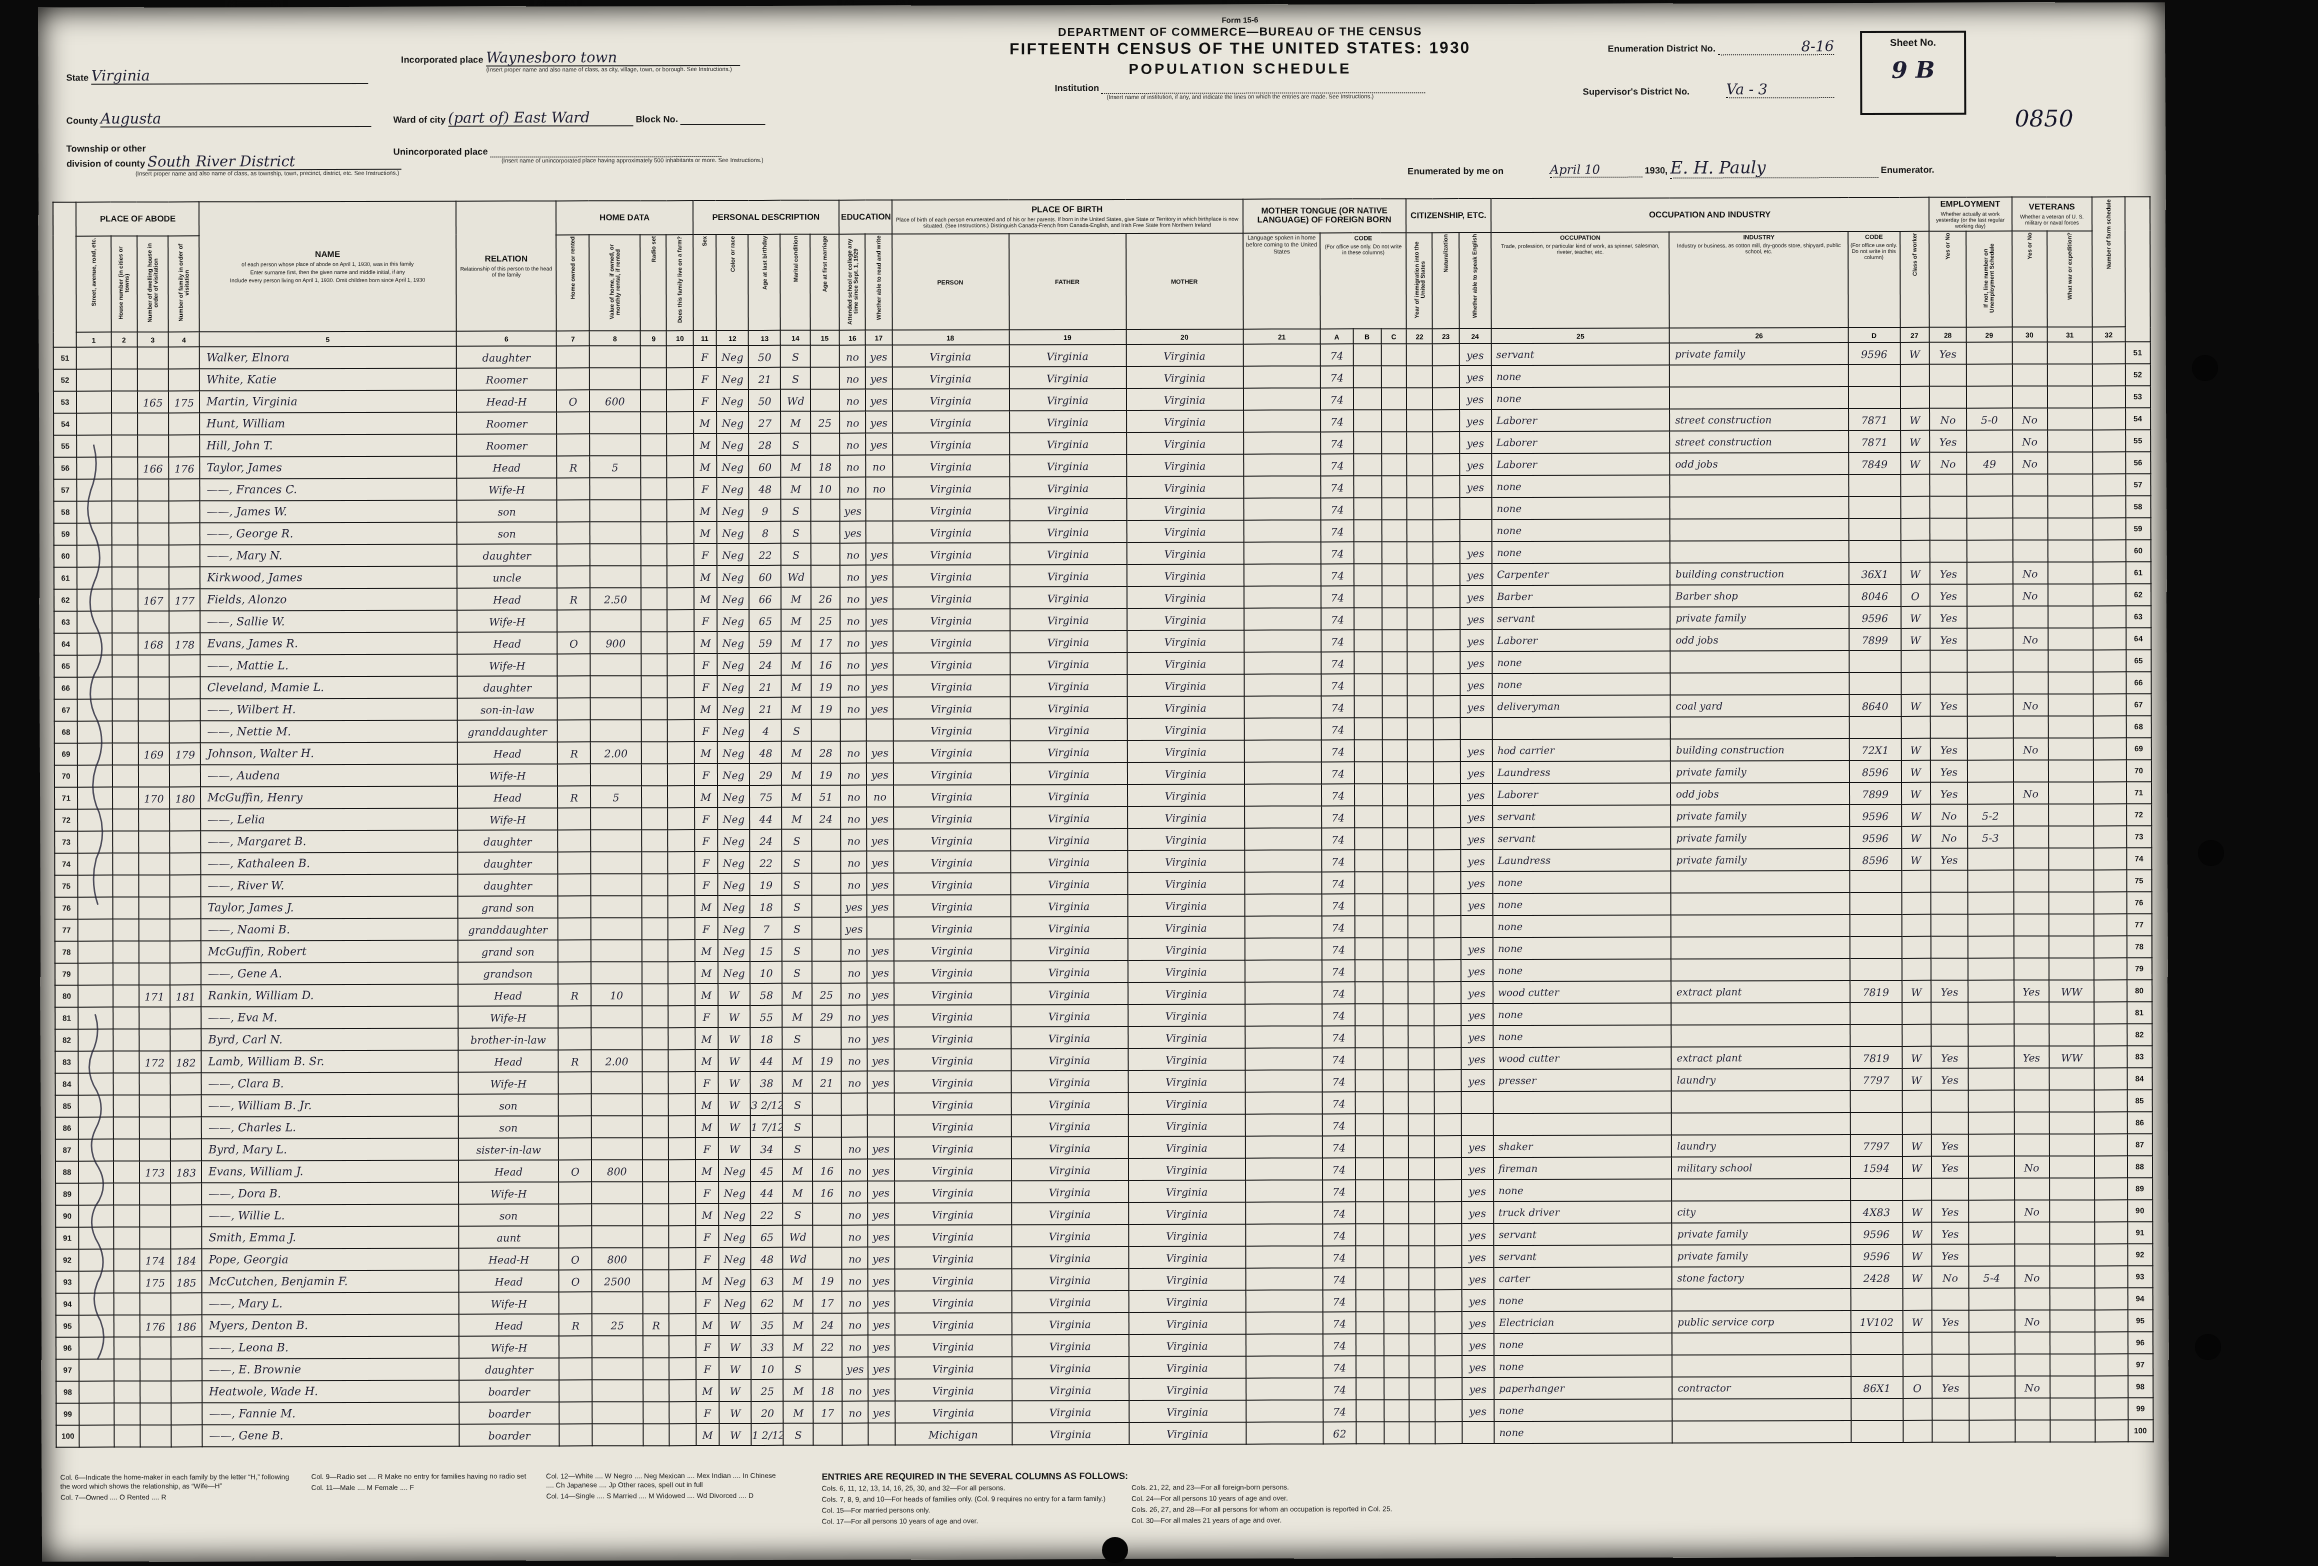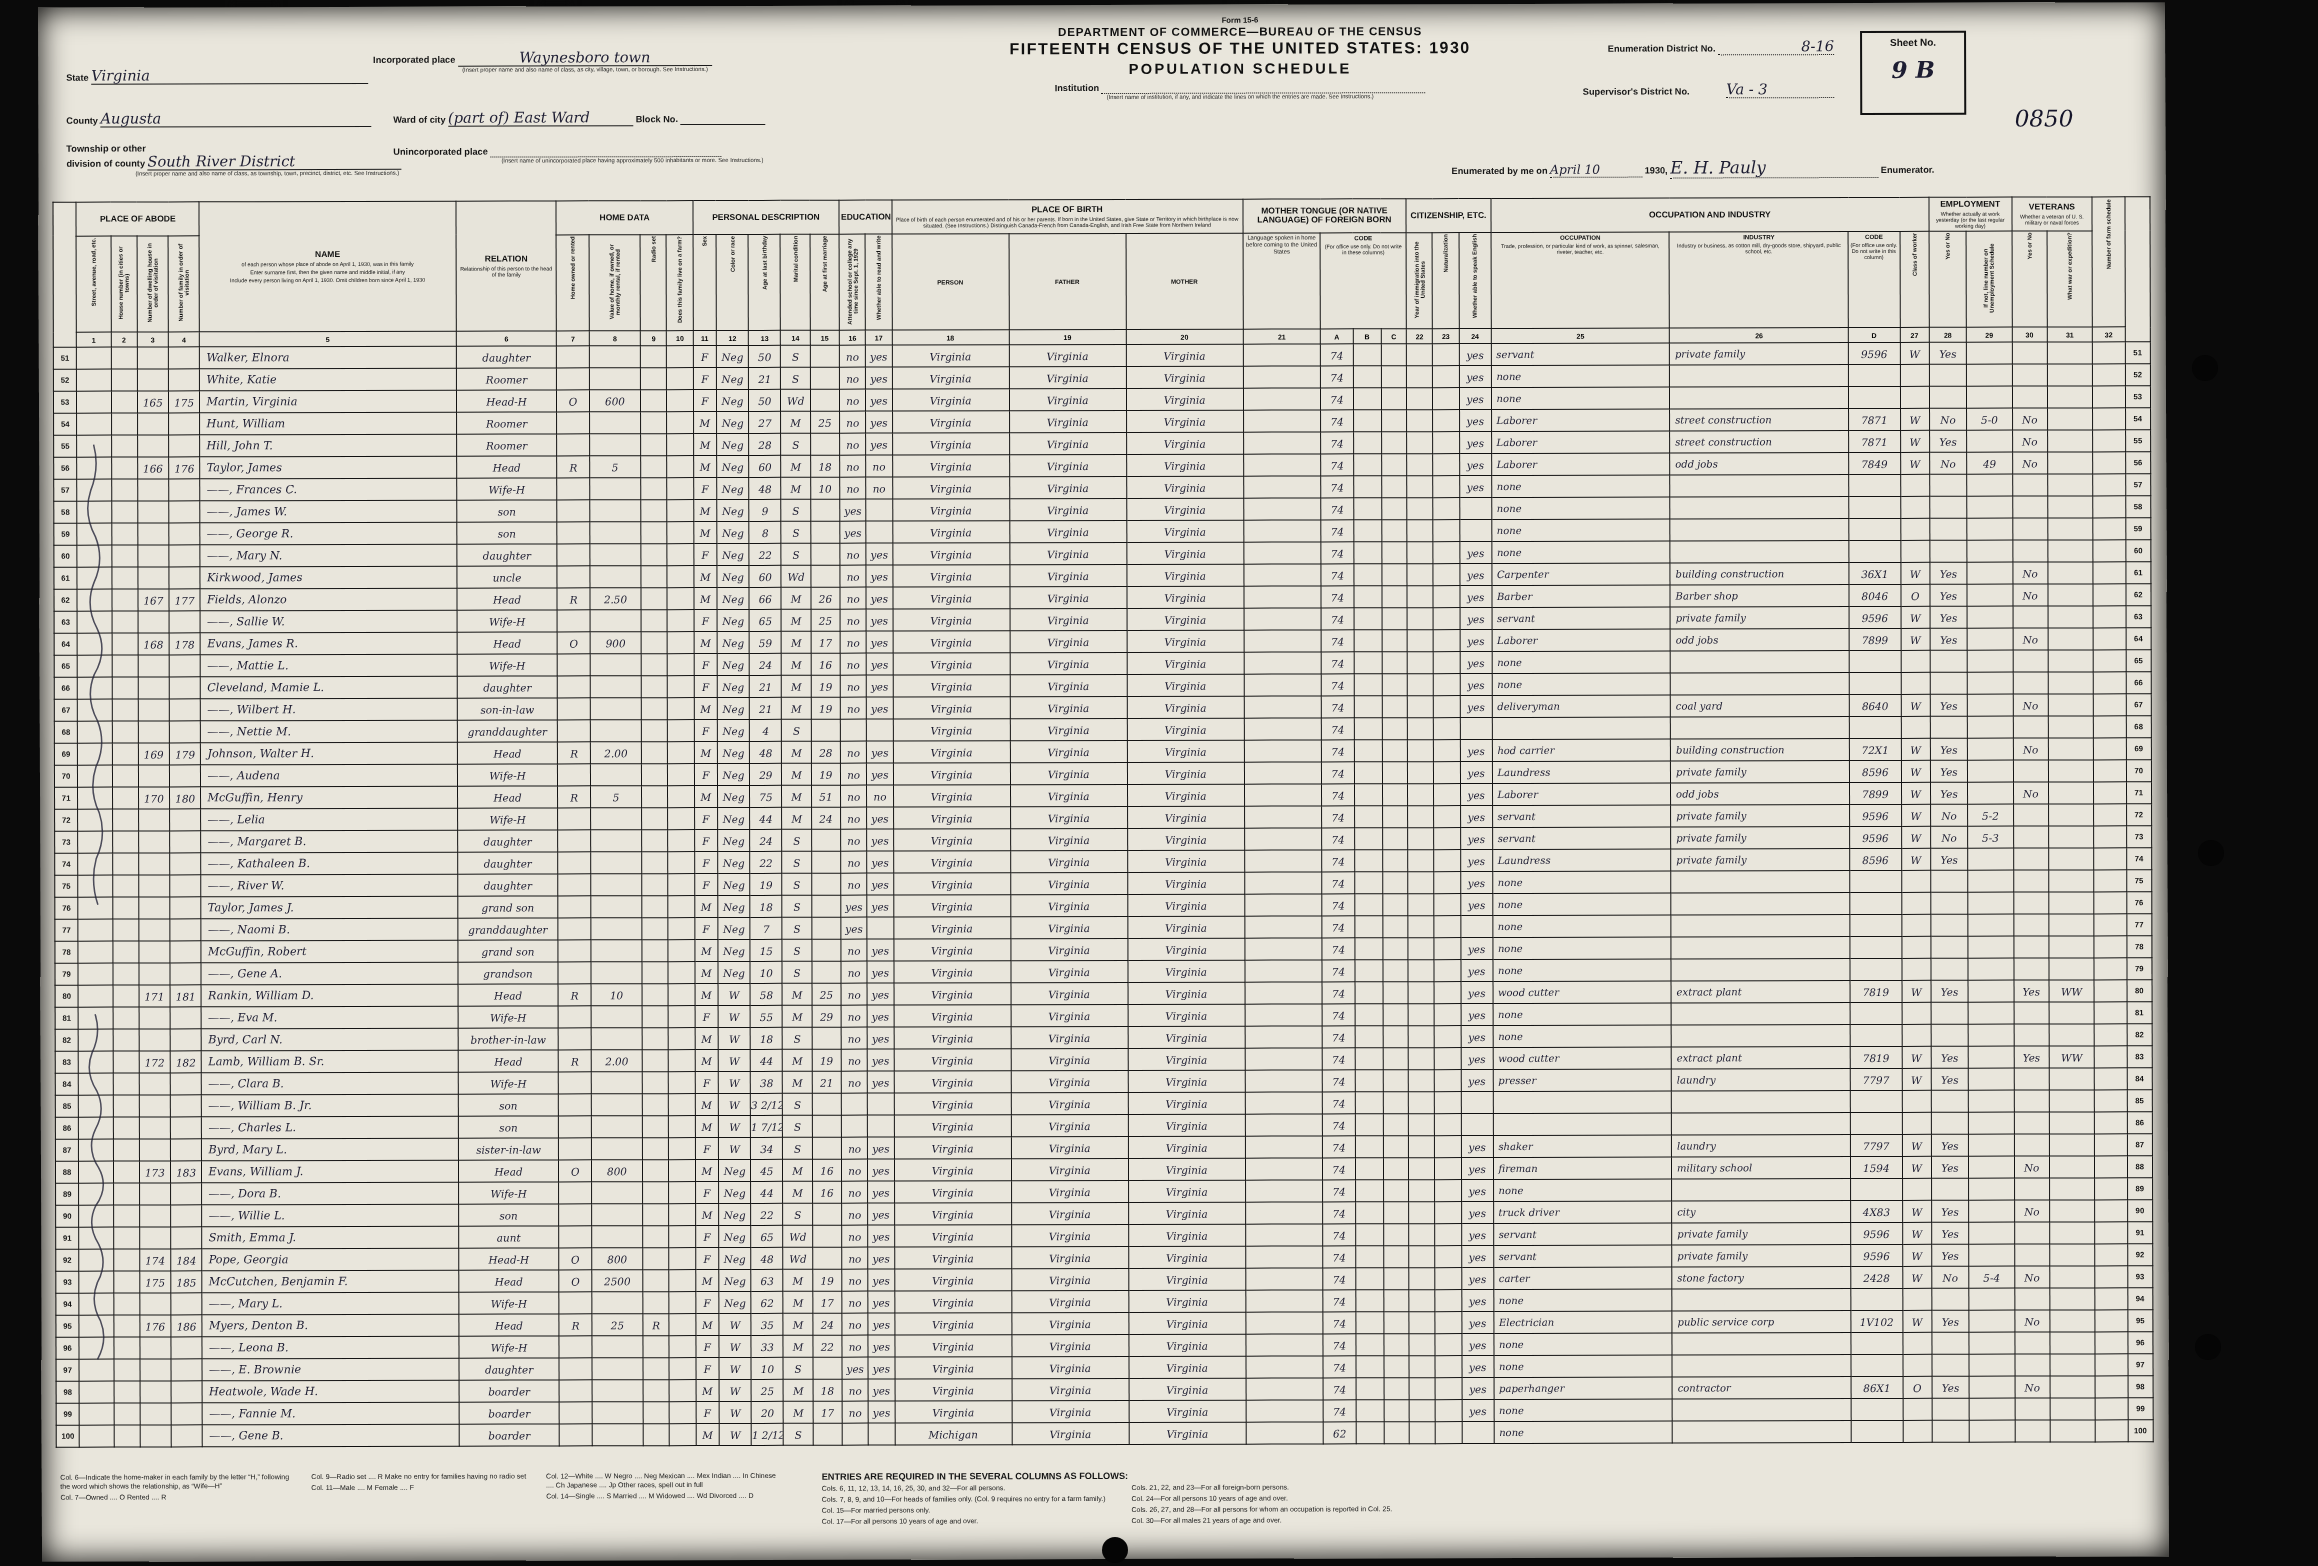--- a/index.html
+++ b/index.html
@@ -78,21 +78,21 @@
       <span class="lbl">County</span>
       <span class="rule" style="width:271px;"><span class="hw hwbig">Augusta</span></span>
     </div>
     <div class="fld" style="left:28px;top:125px;line-height:1.1;">
       <span class="lbl" style="display:block;">Township or other</span>
       <span class="lbl">division of county</span>
       <span class="rule" style="width:254px;"><span class="hw hwbig">South River District</span></span>
       <span class="tiny" style="display:block;margin-left:69px;">(Insert proper name and also name of class, as township, town, precinct, district, etc.  See Instructions.)</span>
     </div>
 
-    <div class="fld" style="left:335px;top:31px;text-align:center;">
+    <div class="fld" style="left:363px;top:31px;">
       <span class="lbl">Incorporated place</span>
       <span class="rule" style="width:254px;"><span class="hw hwbig">Waynesboro  town</span></span>
       <span class="tiny" style="display:block;margin-left:85px;">(Insert proper name and also name of class, as city, village, town, or borough.  See Instructions.)</span>
     </div>
     <div class="fld" style="left:355px;top:91px;">
       <span class="lbl">Ward of city</span>
       <span class="rule" style="width:185px;"><span class="hw hwbig">(part of) East Ward</span></span>
       <span class="lbl">Block No.</span>
       <span class="rule" style="width:85px;">&nbsp;</span>
     </div>
@@ -123,21 +123,21 @@
       <span class="dotrule" style="width:108px;margin-left:34px;"><span class="hw hwbig">Va - 3</span></span>
     </div>
     <div class="sheetbox">
       <div class="sl">Sheet No.</div>
       <div class="sv hw">9 B</div>
     </div>
     <div class="stamp">0850</div>
 
     <div class="fld" style="right:231px;top:143px;">
       <span class="lbl">Enumerated by me on</span>
-      <span class="dotrule" style="width:92px;"><span class="hw" style="font-size:12.3px;">April 10</span></span>
+      <span class="dotrule" style="width:92px;margin-left:44px;"><span class="hw" style="font-size:12.3px;">April 10</span></span>
       <span class="lbl">1930,</span>
       <span class="dotrule" style="width:208px;"><span class="hw" style="font-size:17px;">E. H. Pauly</span></span>
       <span class="lbl">Enumerator.</span>
     </div>
   </div>
 
   <table class="census">
     <colgroup>
       <col style="width:23px">
         <col style="width:34px">

